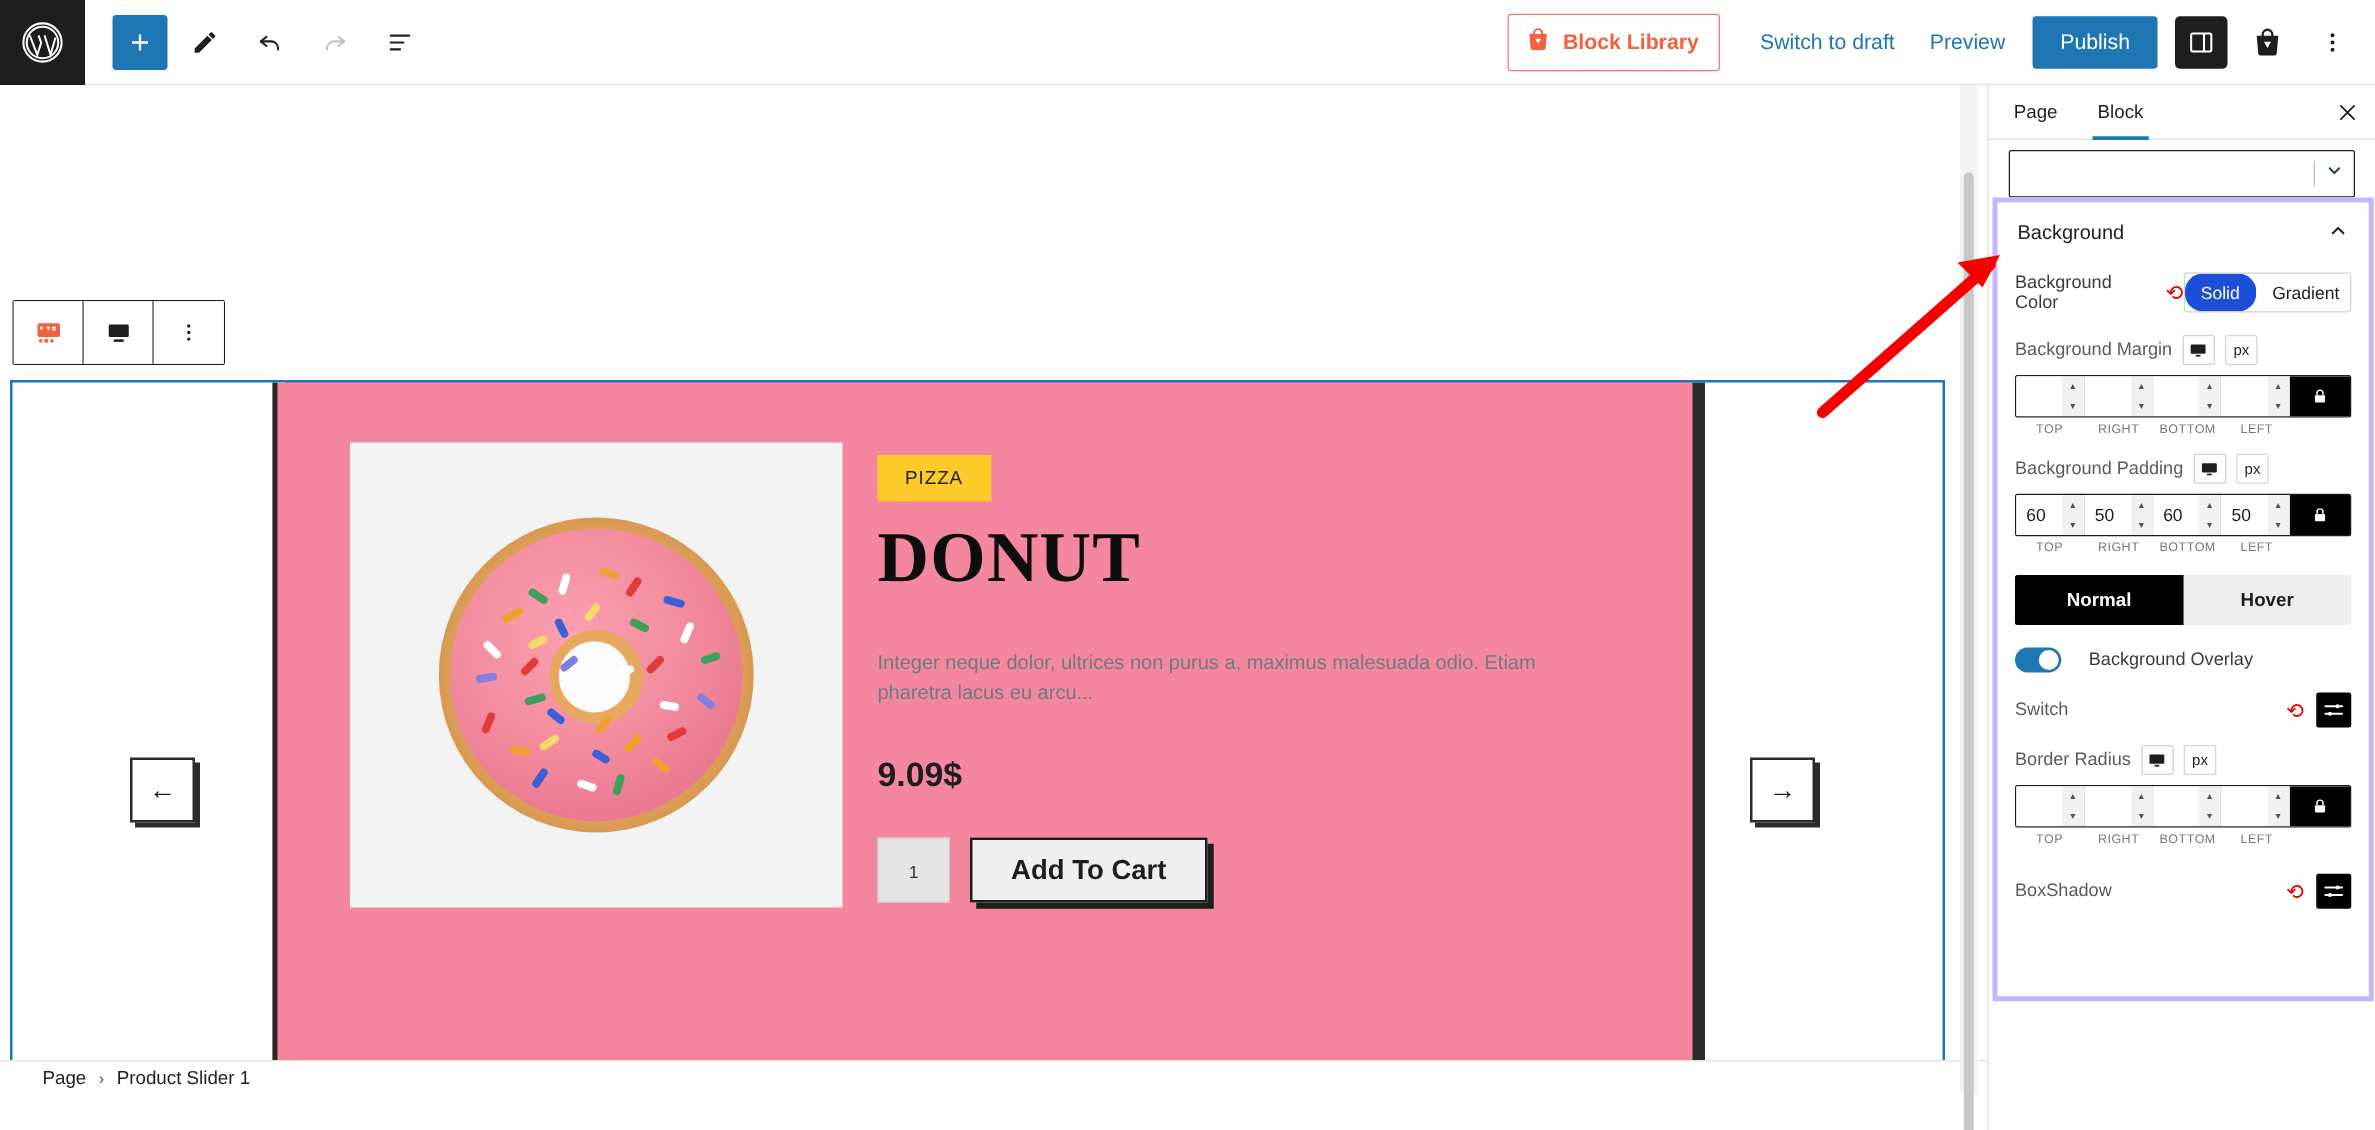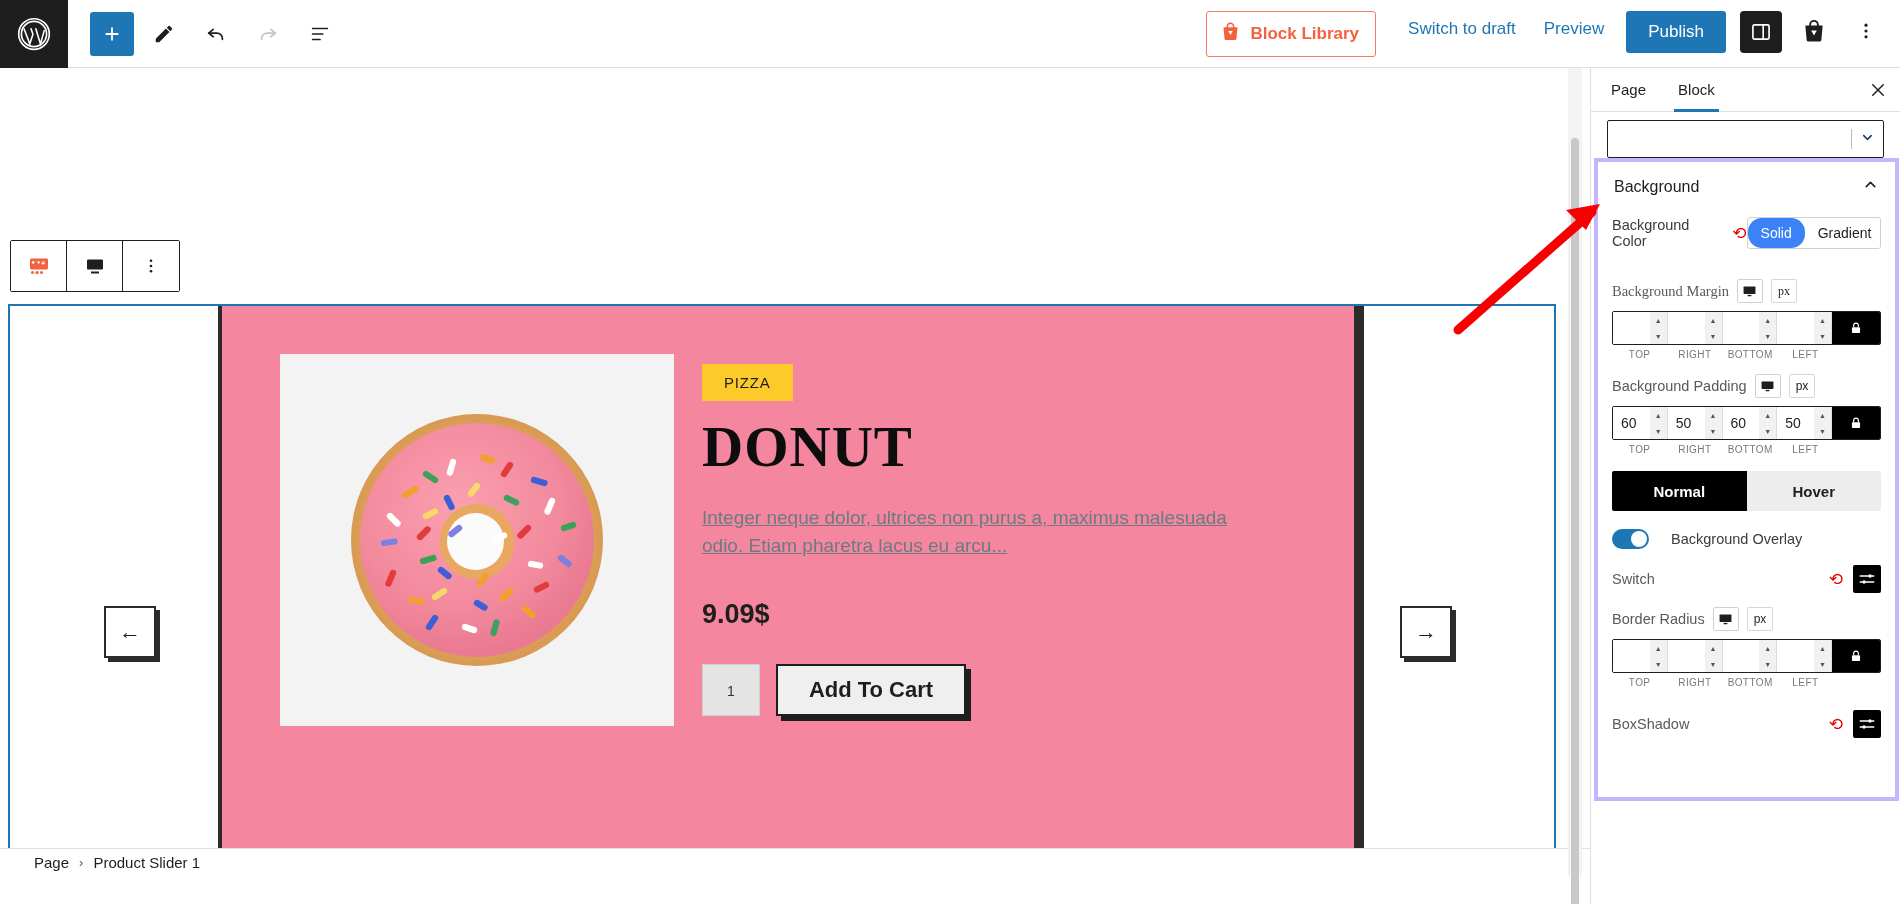--- a/index.html
+++ b/index.html
@@ -25,21 +25,21 @@
   .tb-left { display: flex; align-items: center; gap: 8px; padding-left: 22px; }
   .tb-btn {
     width: 44px; height: 44px; border-radius: 3px;
     display: flex; align-items: center; justify-content: center;
     background: transparent; border: none; cursor: pointer; color: #1e1e1e;
   }
   .tb-btn.primary { background: #1e76b5; color: #fff; }
   .tb-btn.disabled { color: #c4c4c4; }
 
   .tb-right {
-    margin-left: auto; display: flex; align-items: flex-start; gap: 0px; padding-right: 14px;
+    margin-left: auto; display: flex; align-items: center; gap: 0px; padding-right: 14px;
   }
   .block-library-btn {
     display: flex; align-items: center; gap: 9px;
     border: 1px solid #f47b5e; border-radius: 3px;
     padding: 9px 16px 9px 13px; background: #fff; cursor: pointer;
     color: #f4613f; font-size: 17px; font-weight: 600;
     margin-right: 18px;
   }
   .link-btn {
     background: none; border: none; cursor: pointer;
@@ -109,22 +109,22 @@
     display: inline-block; background: #fdcb29; color: #1e1e1e;
     font-size: 15px; letter-spacing: .8px; padding: 10px 22px;
     font-family: "Liberation Sans", sans-serif;
   }
   .prod-name {
     font-family: "Liberation Serif", serif; font-weight: bold;
     font-size: 57px; color: #0d0d0d; letter-spacing: 1px;
     margin-top: 16px; line-height: 1.05;
   }
   .prod-desc {
-    margin-top: 27px; font-size: 19px; line-height: 1.5; color: #6d7a82;
-    max-width: 570px; font-family: "Liberation Sans", sans-serif; text-decoration: underline;
+    margin-top: 42px; font-size: 16px; line-height: 1.5; color: #6d7a82;
+    max-width: 570px; font-family: "Liberation Sans", sans-serif;
   }
   .prod-price {
     margin-top: 38px; font-size: 27px; font-weight: bold; color: #1e1e1e;
     font-family: "Liberation Sans", sans-serif;
   }
   .cart-row { margin-top: 34px; display: flex; align-items: flex-start; gap: 16px; }
   .qty-input {
     width: 58px; height: 52px; background: #e4e4e4; border: 1px solid #cfcfcf;
     text-align: center; font-size: 14px; color: #333; line-height: 52px;
   }
@@ -211,21 +211,21 @@
   .reset-icon { color: #e60000; font-size: 17px; margin-left: 8px; cursor: pointer; line-height: 1; }
 
   .seg {
     margin-left: auto; display: flex; border: 1px solid #d0d0d0; border-radius: 3px;
     overflow: hidden; background: #fff;
   }
   .seg-opt {
     padding: 7px 13px; font-size: 14px; cursor: pointer; background: #fff; color: #1e1e1e;
     border: none; font-family: "Liberation Sans", sans-serif;
   }
-  .seg-opt.on { background: #3b82f6; color: #fff; border-radius: 14px; }
+  .seg-opt.on { background: #1d4ed8; color: #fff; border-radius: 14px; }
 
   .mini-btn {
     width: 26px; height: 24px; border: 1px solid #d0d0d0; background: #fff;
     display: flex; align-items: center; justify-content: center; cursor: pointer;
     border-radius: 2px; margin-left: 8px; font-size: 12px; color: #1e1e1e;
   }
   .mini-btn.nb { border: 1px solid #d6d6d6; padding: 0 6px; width: auto; }
 
   
   .spacing { margin-top: 8px; }
@@ -527,21 +527,21 @@
 
         <div class="row" style="margin-top:8px;">
           <span class="lbl">Background Color</span>
           <span class="reset-icon">⟲</span>
           <span class="seg">
             <button class="seg-opt on">Solid</button>
             <button class="seg-opt">Gradient</button>
           </span>
         </div>
 
-        <div class="row" style="margin-top:30px;font-family:Liberation Serif, serif;">
+        <div class="row" style="margin-top:18px;">
           <span class="lbl-muted">Background Margin</span>
           <span class="mini-btn">
             <svg width="15" height="15" viewBox="0 0 24 24" fill="#1e1e1e">
               <rect x="2.5" y="4" width="19" height="12" rx="1.3"></rect>
               <rect x="9" y="17.4" width="6" height="2.2"></rect>
             </svg>
           </span>
           <span class="mini-btn nb">px</span>
         </div>
 

